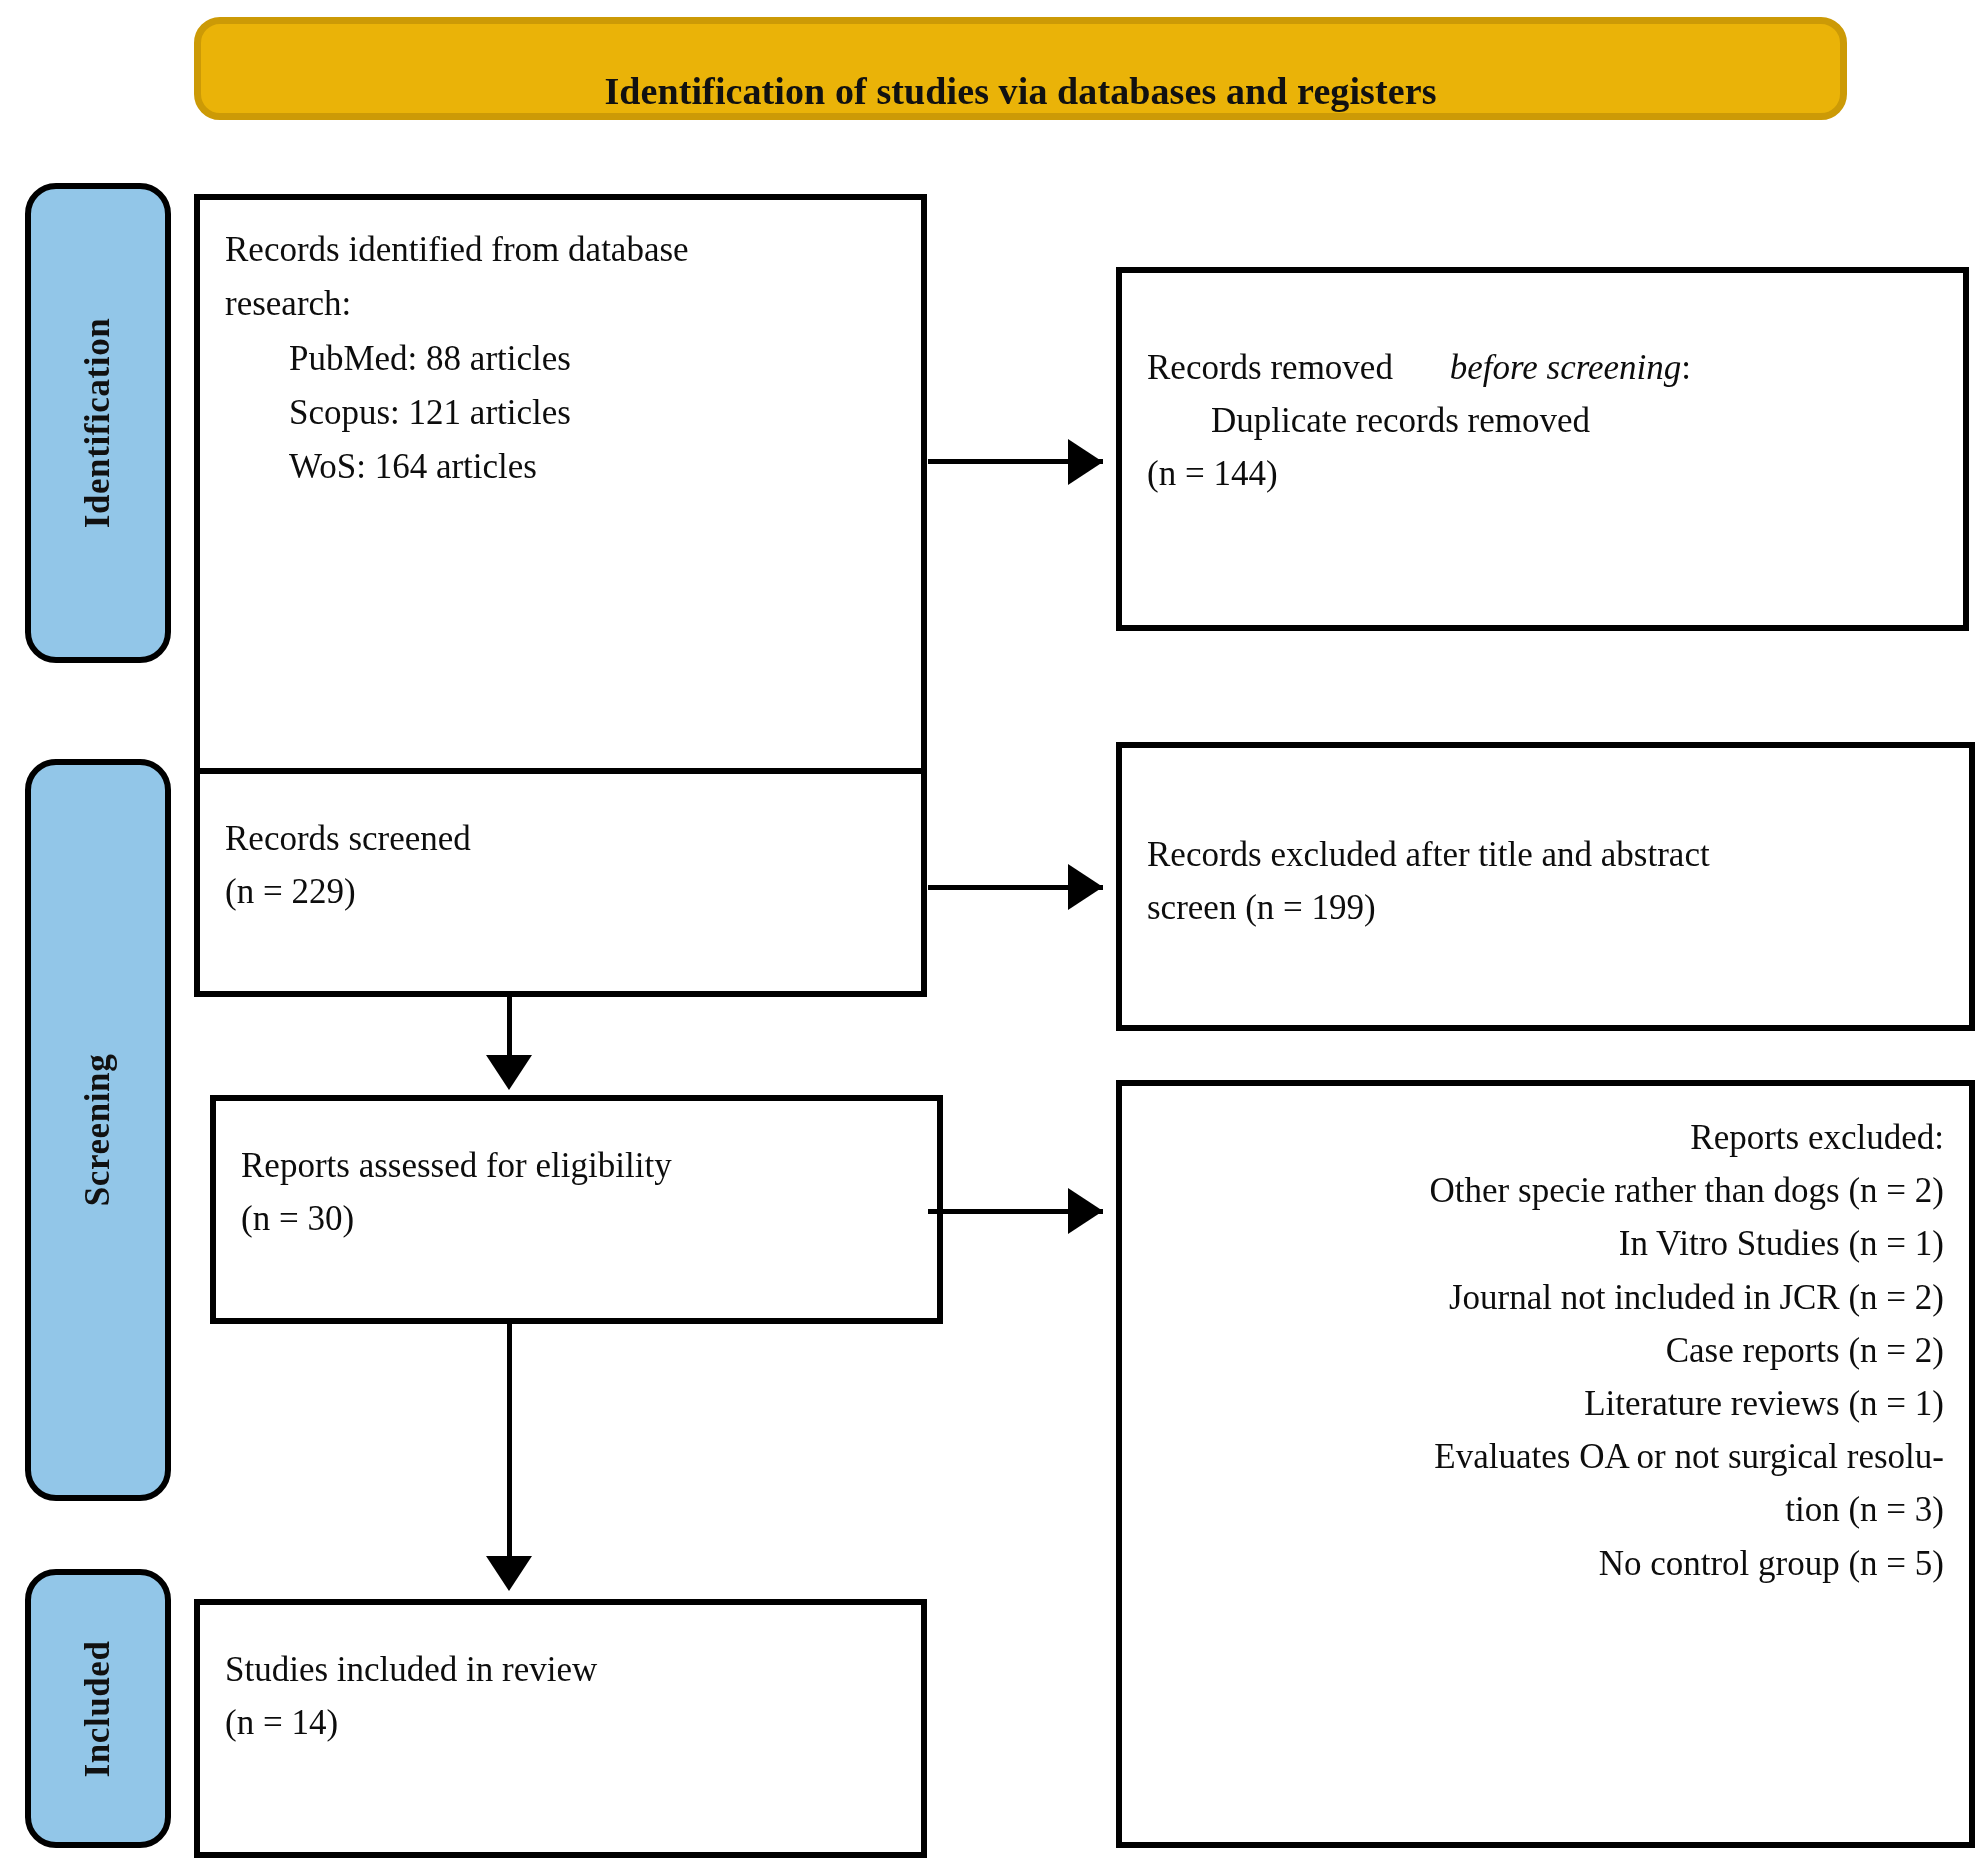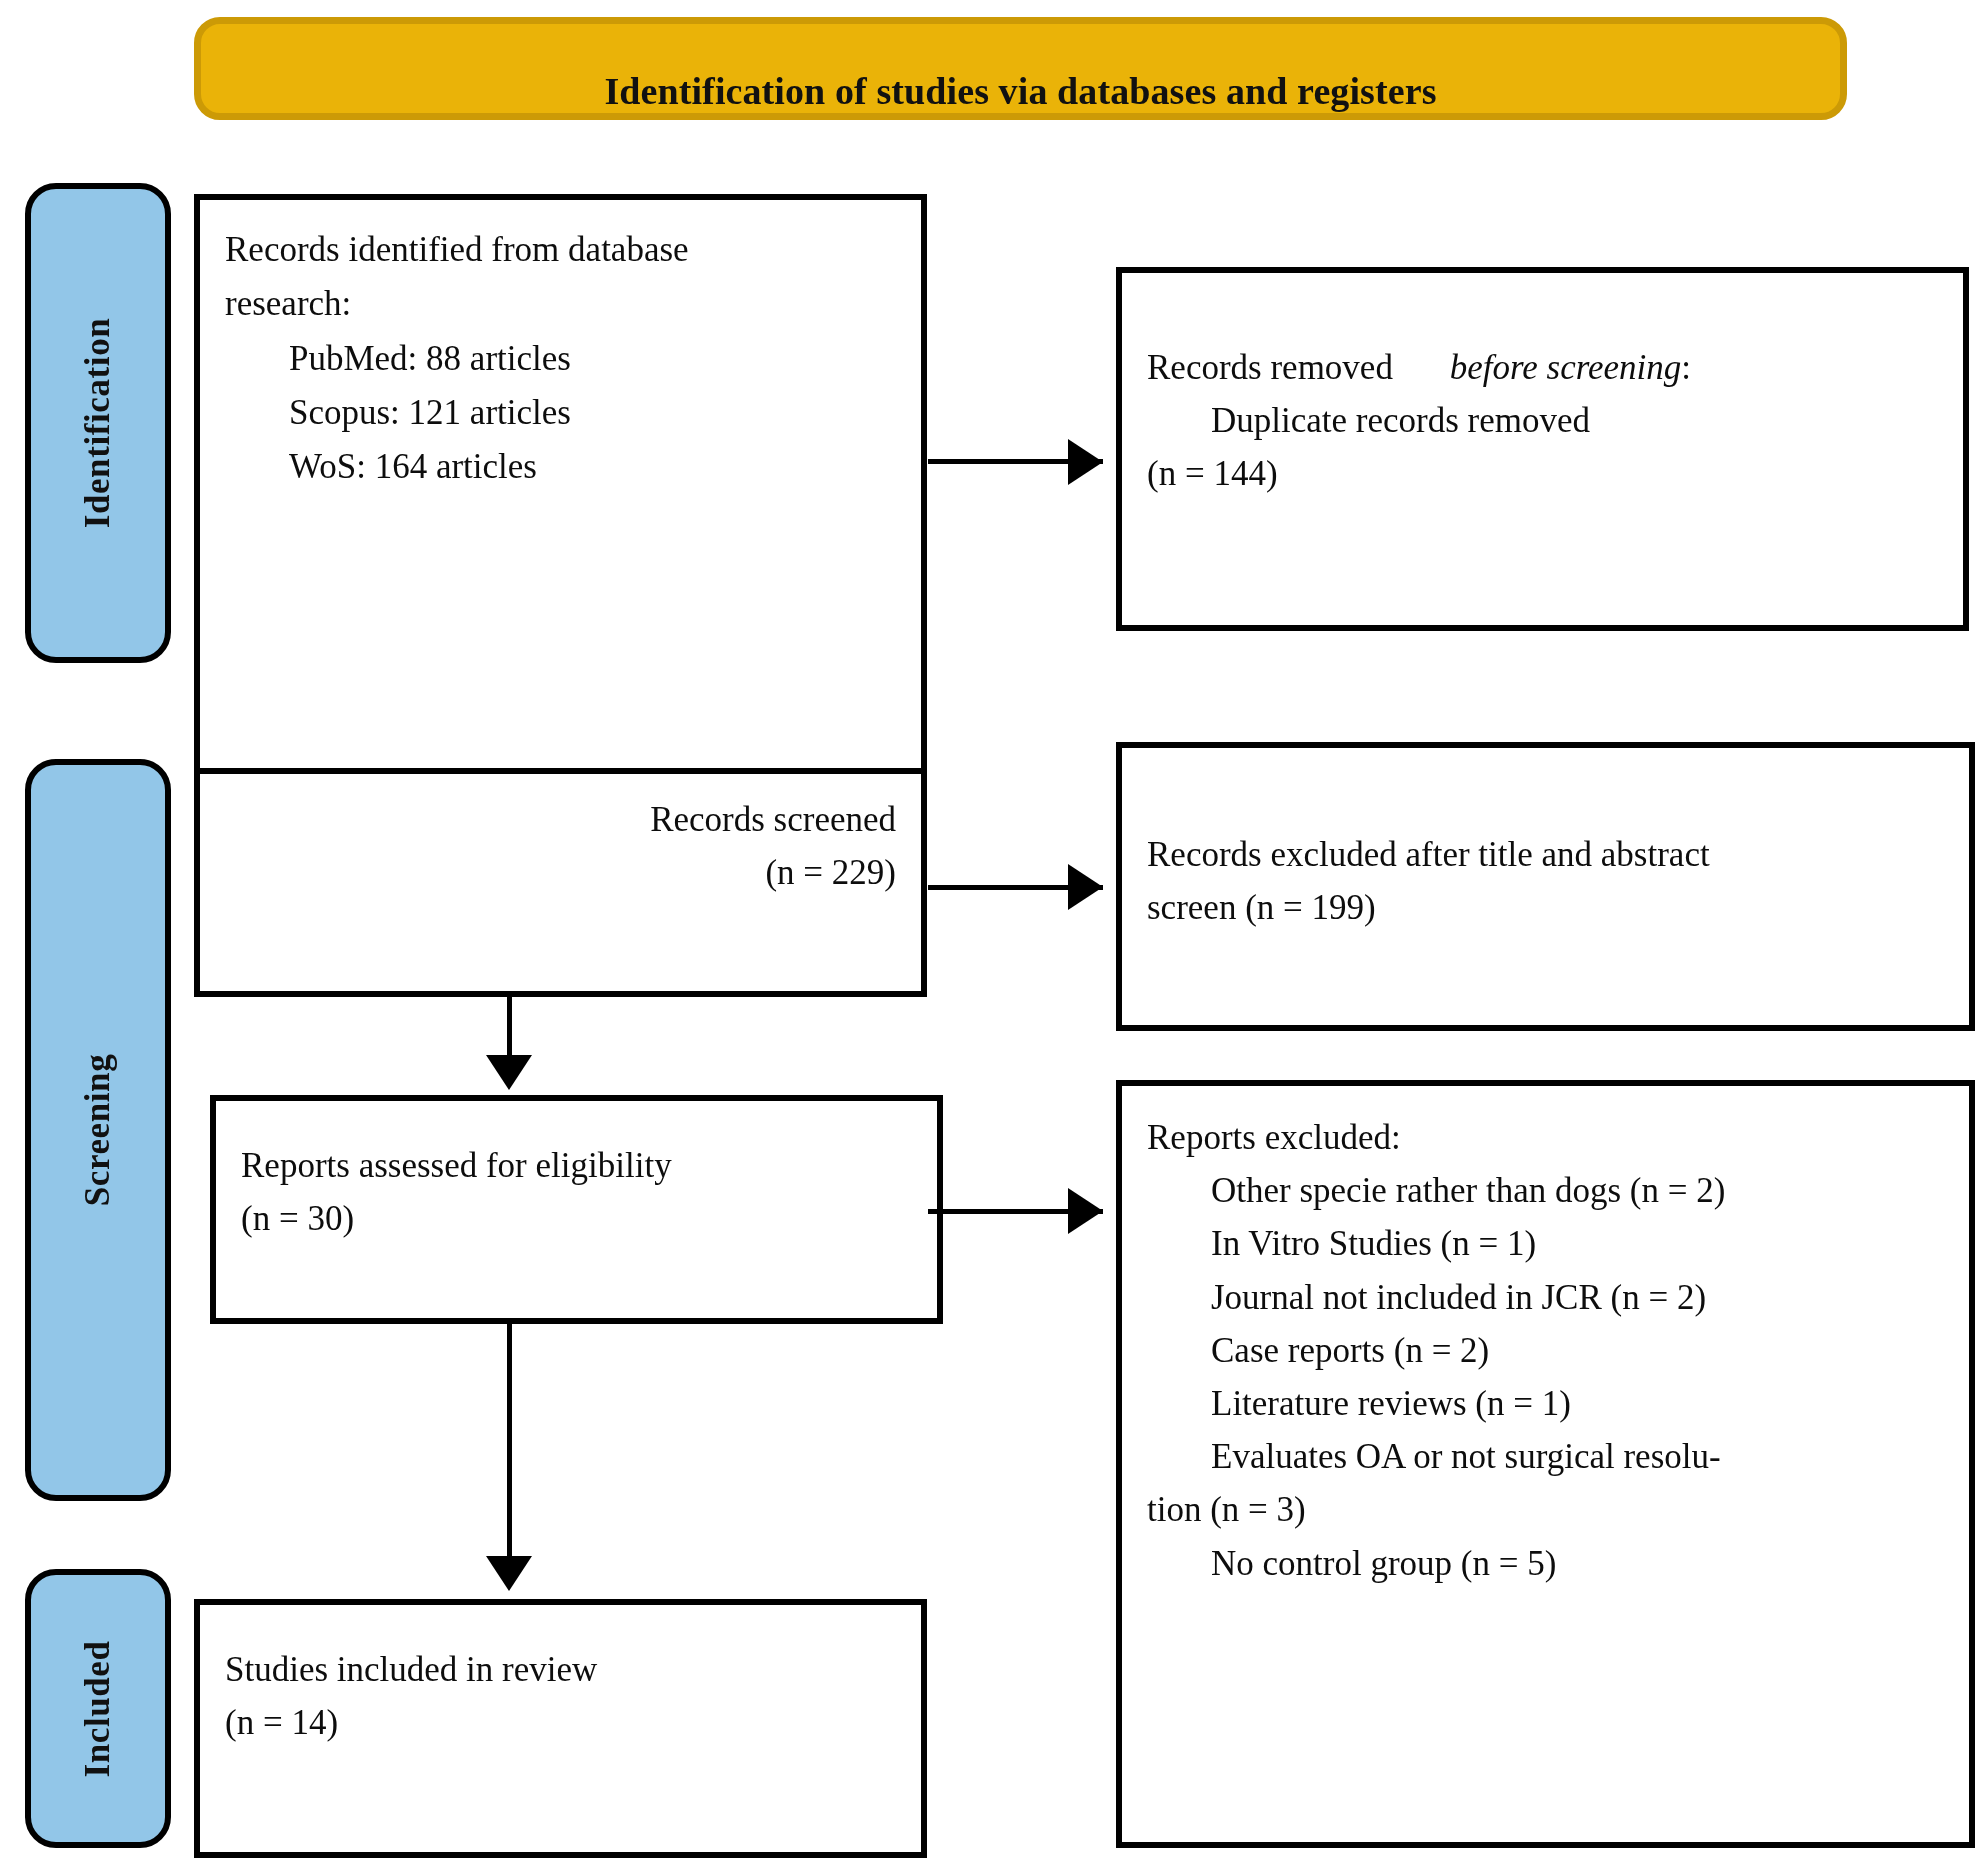--- a/index.html
+++ b/index.html
@@ -80,26 +80,26 @@
     white-space: pre;
   }
   .flow-box .line.indent { padding-left: 64px; }
   .flow-box .line .ital  { font-style: italic; margin-left: 48px; }
 
   #box-identified      { left: 194px;  top: 194px;  width: 733px; height: 601px; }
   #box-removed         { left: 1116px; top: 267px;  width: 853px; height: 364px; }
   #box-screened        { left: 194px;  top: 768px; width: 733px; height: 229px; }
   #box-excluded-title  { left: 1116px; top: 742px; width: 859px; height: 289px; }
   #box-eligibility     { left: 194px;  top: 1095px; width: 733px; height: 229px; margin-left: 16px; }
-  #box-reports-excl    { left: 1116px; top: 1080px; width: 859px; height: 768px; }
+  #box-reports-excl    { left: 1116px; top: 1080px; width: 859px; height: 768px; text-align: right; }
   #box-included        { left: 194px;  top: 1599px; width: 733px; height: 259px; }
 
   #box-identified   .line { line-height: 1.55; }
   #box-removed      { padding-top: 68px; }
-  #box-screened     { padding-top: 19px; text-align: right; }
+  #box-screened     { padding-top: 38px; }
   #box-excluded-title { padding-top: 80px; }
   #box-eligibility  { padding-top: 38px; }
   #box-reports-excl { padding-top: 25px; }
   #box-included     { padding-top: 38px; }
 
   
   .h-line {
     position: absolute;
     height: 5.1px;
     background: #000000;

